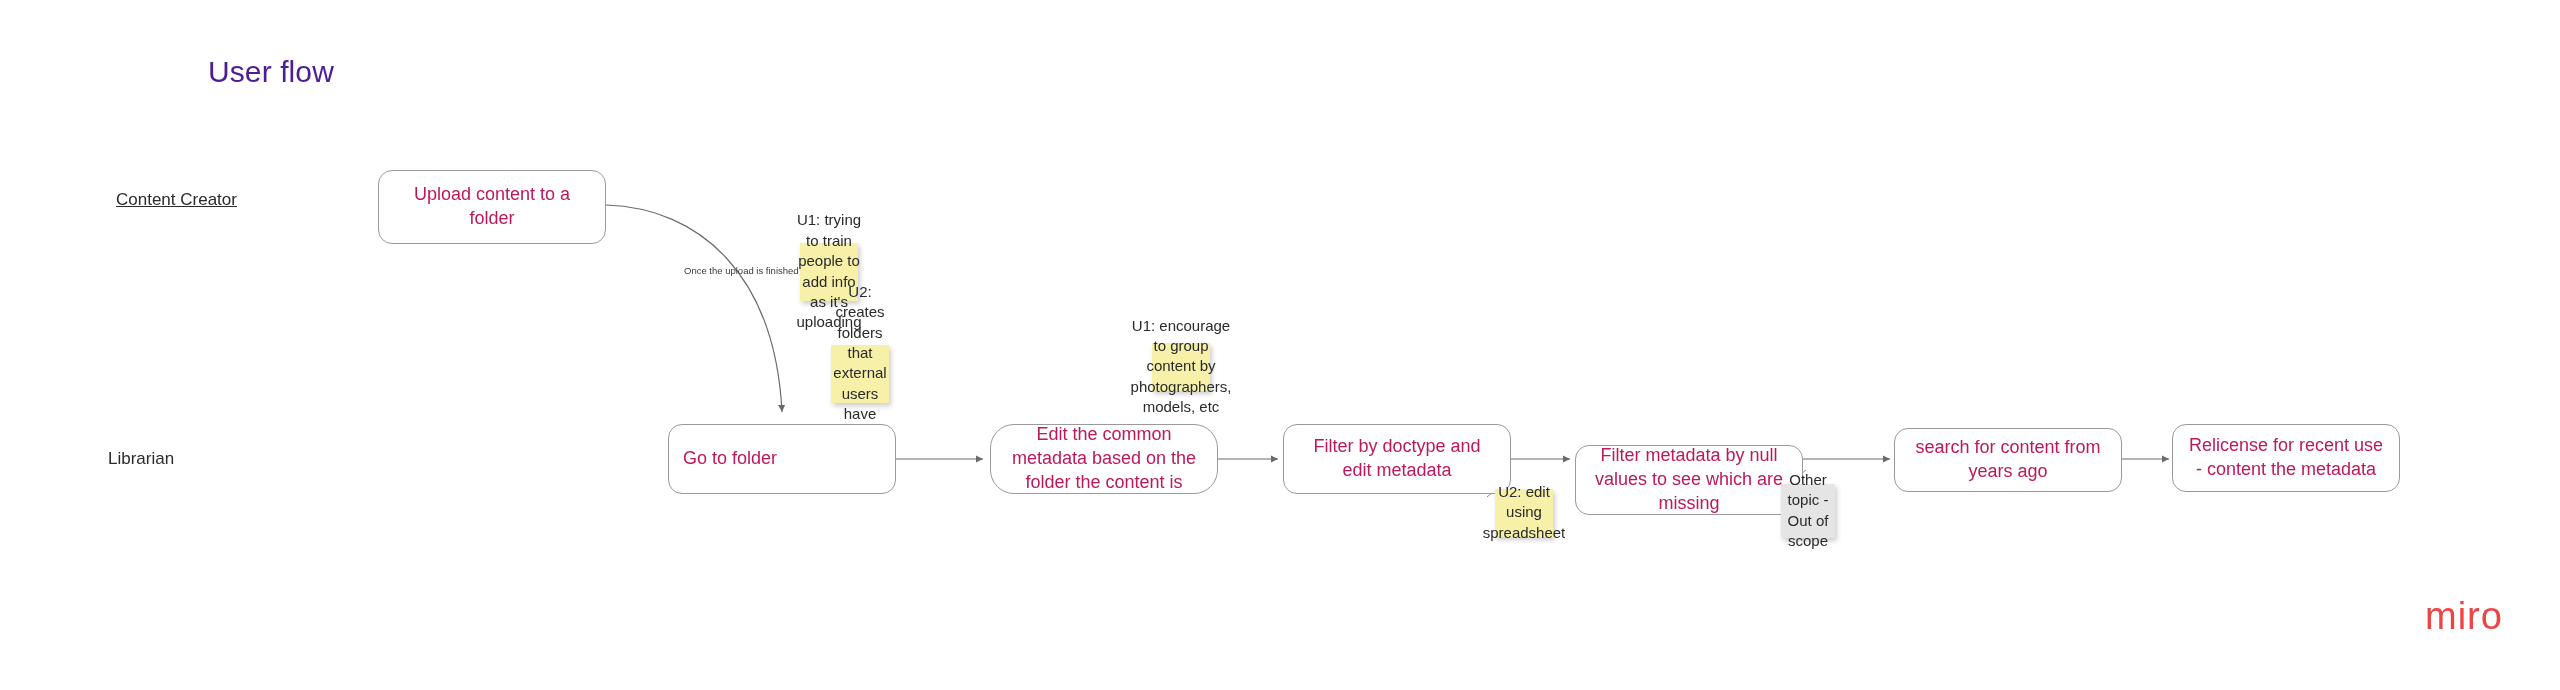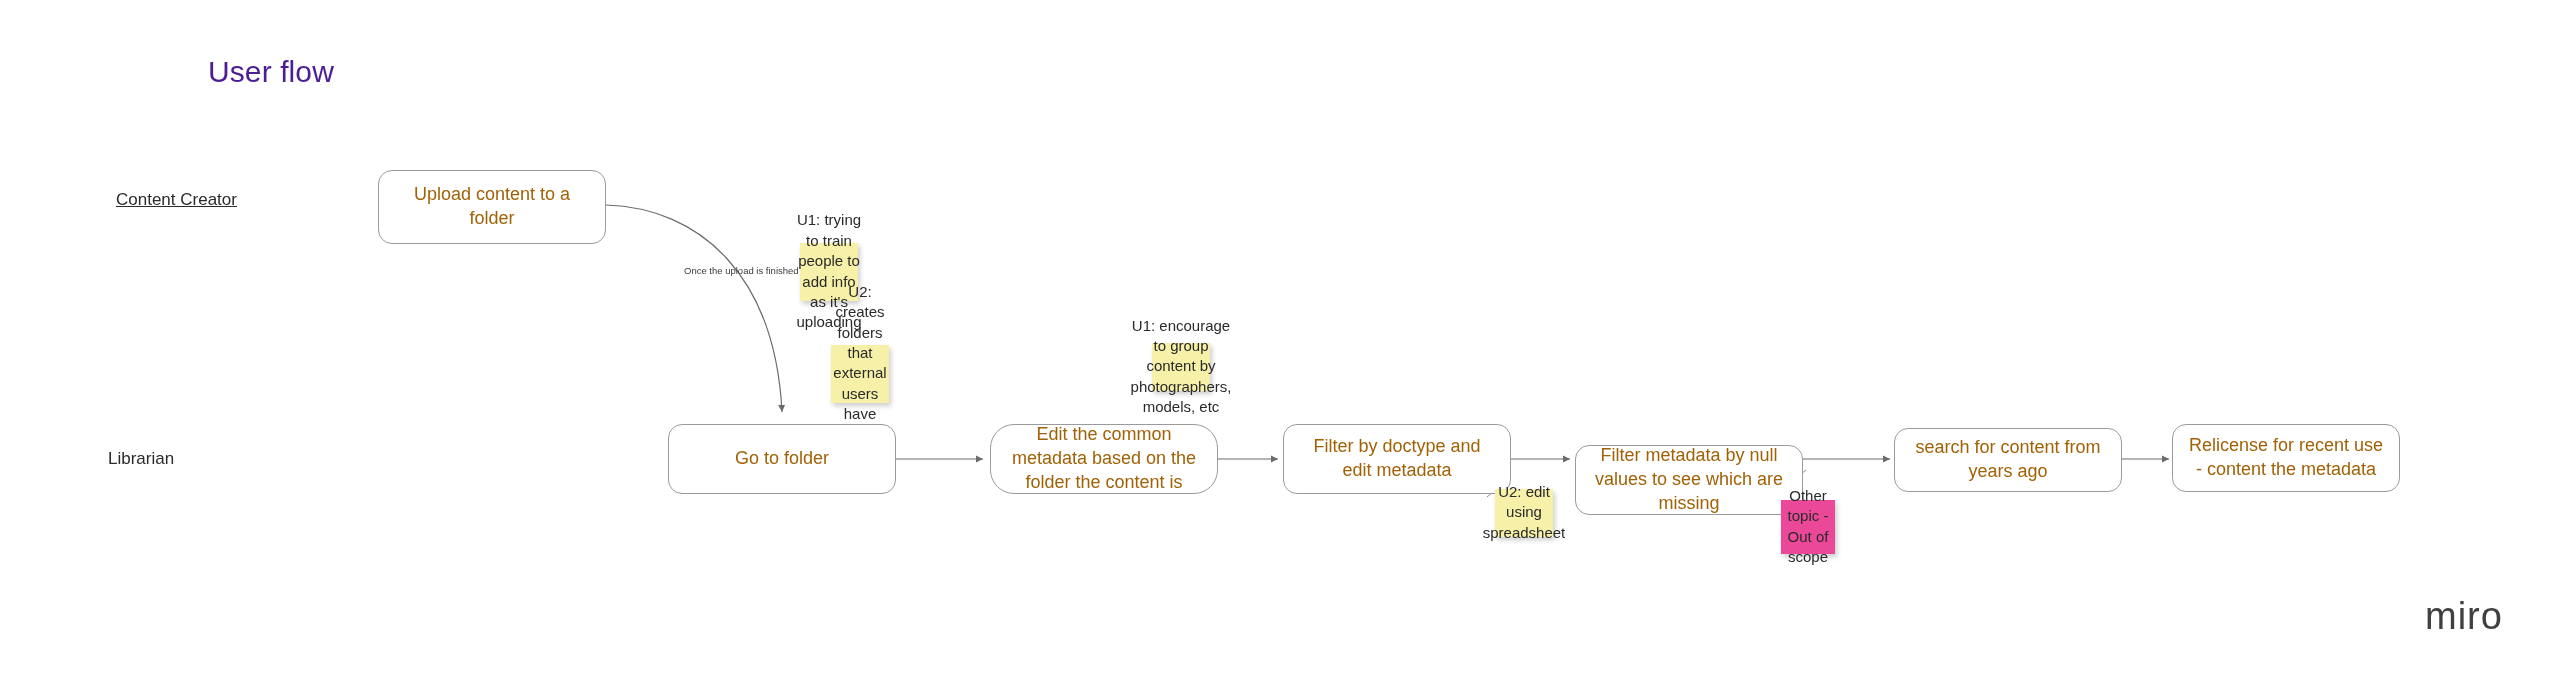--- a/index.html
+++ b/index.html
@@ -45,58 +45,58 @@
   .lane-label.librarian { left: 108px; top: 449px; }
 
   .node {
     position: absolute;
     box-sizing: border-box;
     border: 1.3px solid #9a9a9a;
     border-radius: 14px;
     background: #ffffff;
     display: flex;
     align-items: center;
-    justify-content: center;
+    justify-content: flex-start;
     text-align: center;
-    color: #a16207;
+    color: #be185d;
     font-size: 18px;
     line-height: 1.33;
     padding: 6px 14px;
   }
   .node .node-text { display: block; }
 
   .sticky {
     position: absolute;
     box-sizing: border-box;
     display: flex;
     align-items: center;
     justify-content: center;
     text-align: center;
     font-size: 15px;
     line-height: 1.36;
     color: #2a2a2a;
     padding: 5px 4px 6px 4px;
     box-shadow: 2px 3px 5px rgba(0,0,0,0.20);
   }
   .sticky.yellow { background: #f6f0a8; }
-  .sticky.purple { background: #ec4899; margin-top: 16px; }
+  .sticky.purple { background: #e5e5e5; }
 
   .edge-label {
     position: absolute;
     font-size: 9.5px;
     color: #3a3a3a;
     white-space: nowrap;
   }
 
   .watermark {
     position: absolute;
     left: 2425px;
     top: 595px;
     font-size: 38px;
-    color: #404040;
+    color: #ef4444;
     letter-spacing: 1px;
     font-weight: 400;
   }
 </style>
 </head>
 <body>
 
 <div id="canvas">
 
   <svg id="edges" viewBox="0 0 2560 690" xmlns="http://www.w3.org/2000/svg">

